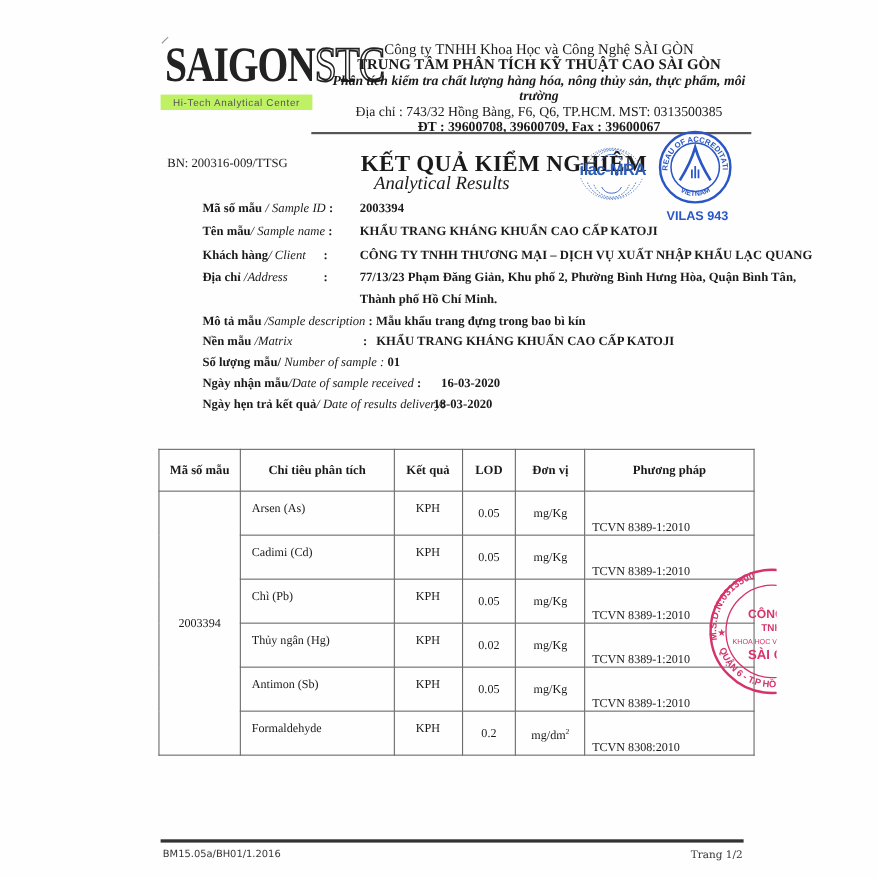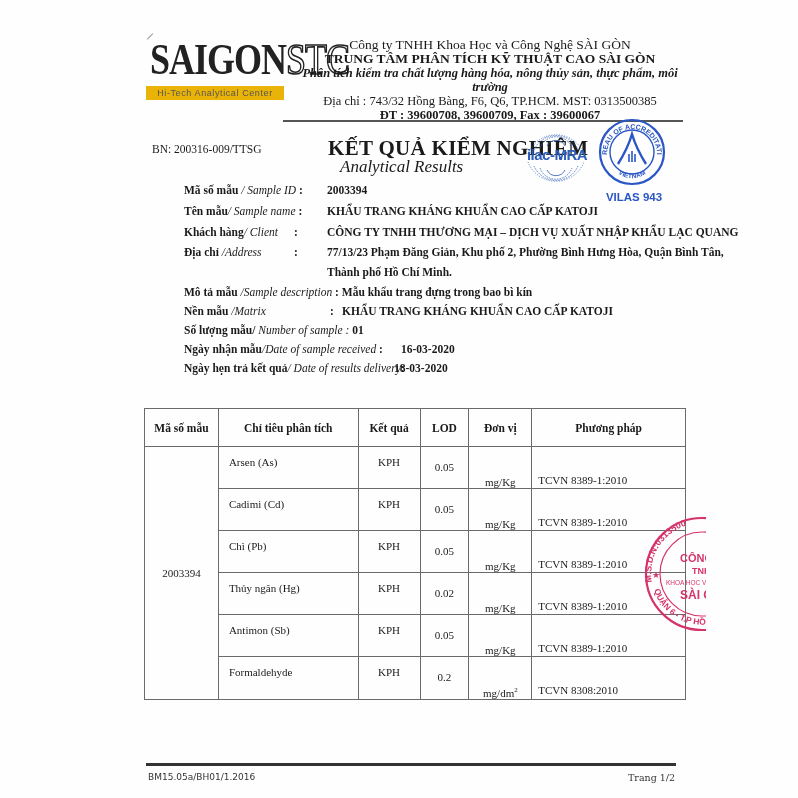--- a/index.html
+++ b/index.html
@@ -5,21 +5,21 @@
   * { margin:0; padding:0; box-sizing:border-box; }
   html, body { width:798px; height:798px; background:#fefefe; overflow:hidden; }
   body { position:relative; font-family:"Liberation Serif", serif; color:#1a1a1a; }
   .abs { position:absolute; }
 
   
   .logo { left:146px; top:44px; width:142px; height:58px; }
   .logo-main { position:absolute; left:4px; top:0; font-family:Liberation Serif, serif; font-size:36px; line-height:40px; letter-spacing:-1px; white-space:nowrap; }
   .logo-main .saigon { font-weight:bold; color:#222; transform:scaleY(1.25); display:inline-block; transform-origin:bottom; }
   .logo-main .stc { color:#fff; -webkit-text-stroke:1.3px #222; font-weight:normal; transform:scaleY(1.25); display:inline-block; transform-origin:bottom; }
-  .logo-sub { position:absolute; left:0; top:42px; width:138px; height:14px; background:#eab308; font-family:"Liberation Sans", sans-serif; font-size:9px; color:#555; text-align:center; line-height:14px; letter-spacing:0.6px; }
+  .logo-sub { position:absolute; left:0; top:42px; width:138px; height:14px; background:#bef264; font-family:"Liberation Sans", sans-serif; font-size:9px; color:#555; text-align:center; line-height:14px; letter-spacing:0.6px; }
   .slash-mark { left:146px; top:36px; width:8px; height:1px; background:#999; transform:rotate(-45deg); }
 
   
   .co-block { left:290px; top:38px; width:400px; text-align:center; line-height:14px; }
   .co-line1 { font-size:13.5px; }
   .co-line2 { font-size:13.5px; font-weight:bold; }
   .co-line3 { font-size:12.5px; font-style:italic; font-weight:bold; }
   .co-line4 { font-size:12.5px; }
   .co-line5 { font-size:12.5px; font-weight:bold; }
 
@@ -45,21 +45,21 @@
   .val { font-weight:bold; }
 
   
   table.results { position:absolute; left:144px; top:408px; width:542px; border-collapse:collapse; font-size:11px; }
   table.results th, table.results td { border:1px solid #6a6a6a; }
   table.results th { height:38px; font-weight:bold; font-size:11.5px; text-align:center; vertical-align:middle; }
   table.results td { height:37.5px; }
   td.analyte { text-align:left; padding-left:10px; vertical-align:top; padding-top:9px; }
   td.result { text-align:center; vertical-align:top; padding-top:9px; }
   td.lod { text-align:center; vertical-align:top; padding-top:14px; }
-  td.unit { text-align:center; vertical-align:top; padding-top:29px; }
+  td.unit { text-align:center; vertical-align:top; padding-top:14px; }
   td.method { text-align:left; padding-left:6px; vertical-align:top; padding-top:27px; }
   td.sid { text-align:center; vertical-align:middle; }
 
   
   .stamp { left:640px; top:512px; width:66px; height:124px; overflow:hidden; }
 
   
   .rule-bottom { left:146px; top:763px; width:530px; height:2.5px; background:#333; }
   .footer-left { left:148px; top:772px; font-family:"DejaVu Sans", sans-serif; font-size:9px; color:#333;text-align:right; }
   .footer-right { left:628px; top:772px; font-family:"DejaVu Serif", serif; font-size:9.5px; color:#333; }

